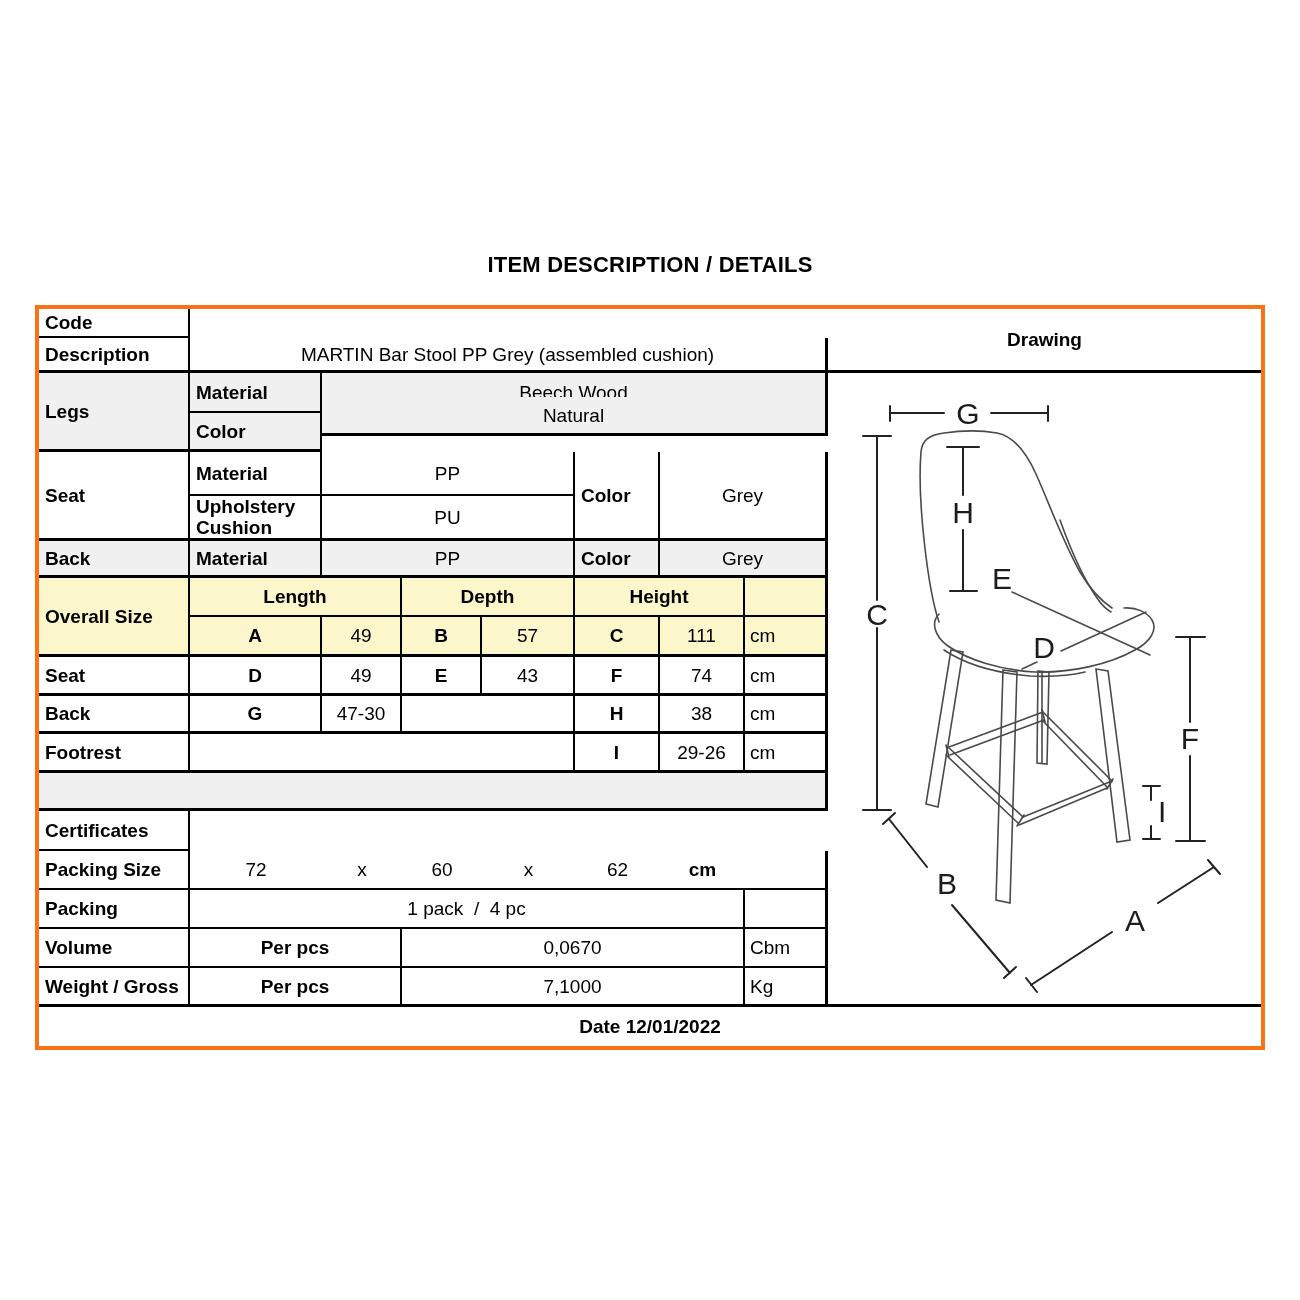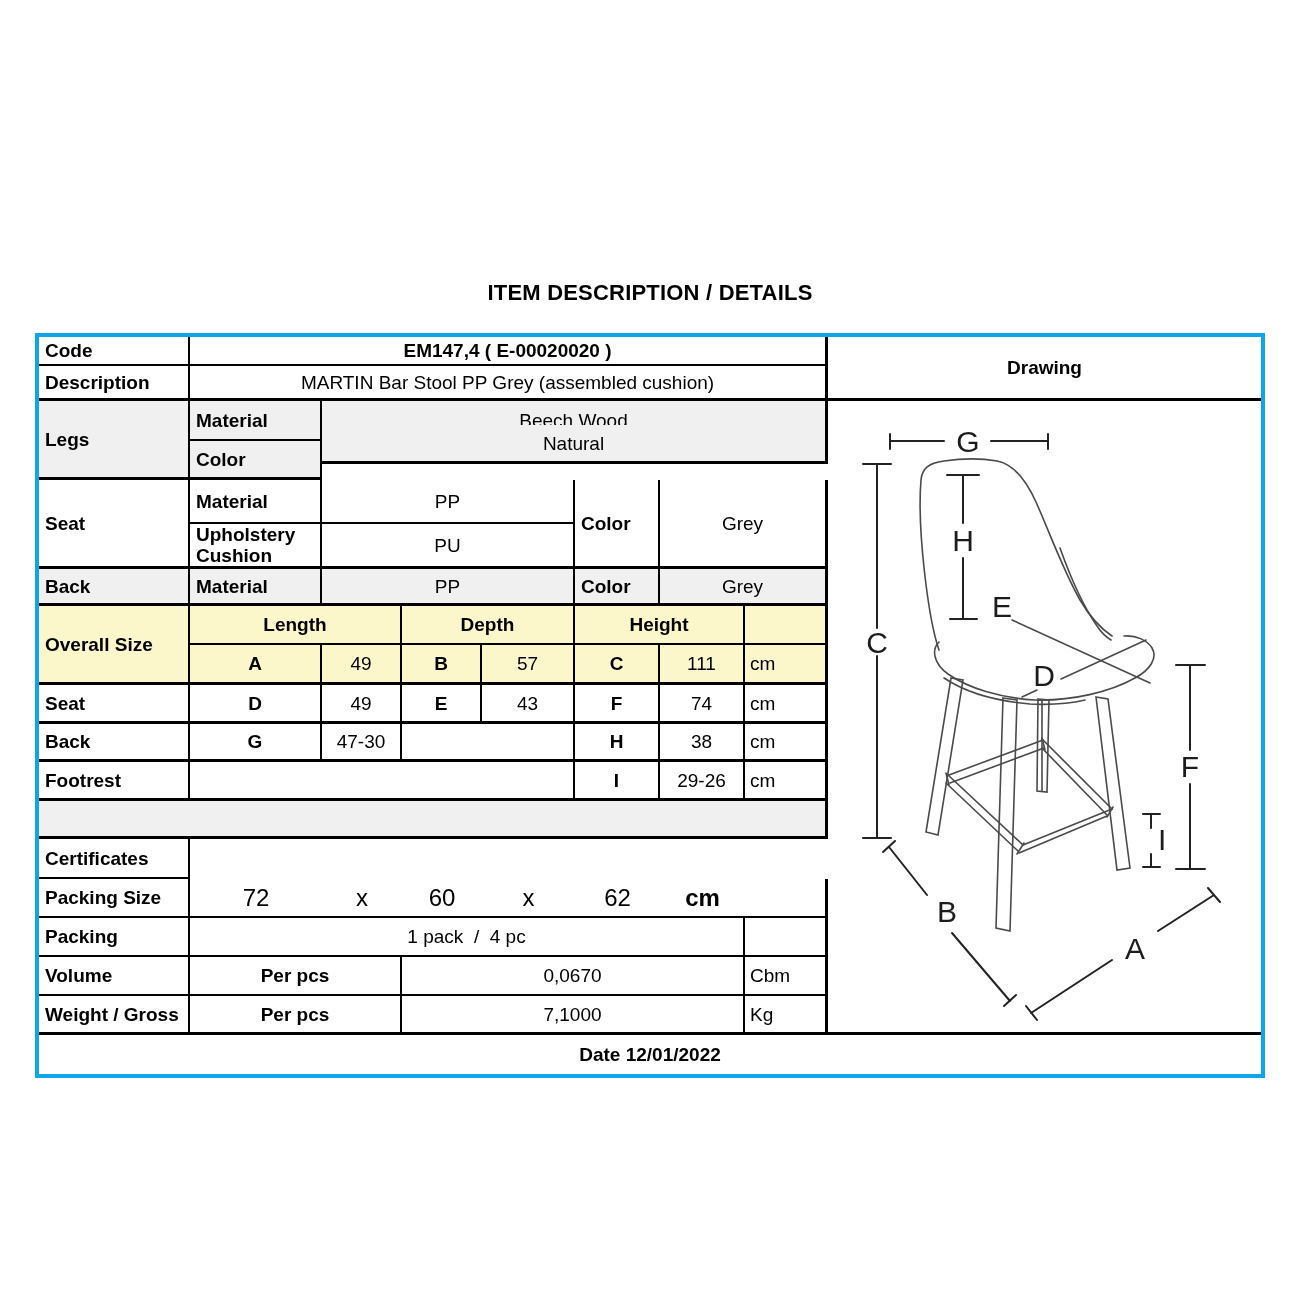--- a/index.html
+++ b/index.html
@@ -1,50 +1,49 @@
 <!DOCTYPE html>
 <html><head>
 <meta charset="utf-8">
 <style>
   html,body{margin:0;padding:0;background:#ffffff;}
   body{width:1300px;height:1300px;position:relative;font-family:"Liberation Sans",sans-serif;color:#000;}
-  .page{position:absolute;left:0;top:0;width:1300px;height:956px;background:#fff;margin-top:28px;}
+  .page{position:absolute;left:0;top:0;width:1300px;height:956px;background:#fff;}
   .title{position:absolute;left:0;top:252px;width:1300px;text-align:center;
          font-size:22px;font-weight:bold;letter-spacing:0.2px;}
   .sheet{position:absolute;left:35px;top:305px;width:1230px;height:745px;
-         border:4px solid #0ea5e9;box-sizing:border-box;background:#fff;}
+         border:4px solid #f97316;box-sizing:border-box;background:#fff;}
   .c{position:absolute;box-sizing:border-box;border-right:2px solid #000;border-bottom:2px solid #000;
      display:flex;align-items:center;font-size:19px;line-height:21px;overflow:hidden;}
   .lab{font-weight:bold;padding-left:6px;justify-content:flex-start;text-align:left;}
   .ctr{justify-content:center;text-align:center;}
   .b{font-weight:bold;}
   .unit{padding-left:5px;justify-content:flex-start;}
   .bb3{border-bottom-width:3px;}
   .br3{border-right-width:3px;}
   .bb0{border-bottom:none;}
   .br0{border-right:none;}
   .grey{background:#F0F0F0;}
   .yel{background:#FBF7CB;}
   .pre{white-space:pre;}
-  .ps-part{position:absolute;top:0;height:37px;line-height:37px;text-align:center;font-size:24px;}
+  .ps-part{position:absolute;top:0;height:37px;line-height:37px;text-align:center;font-size:19px;}
   .drawing-cell{position:absolute;box-sizing:border-box;left:789px;top:64px;width:433px;height:634px;
                 border-bottom:3px solid #000;background:#fff;}
   svg text{font-family:"Liberation Sans",sans-serif;font-size:30px;fill:#1c1c1c;}
 </style>
 </head>
 <body>
 
 <div class="page">
 
   <div class="title">ITEM DESCRIPTION / DETAILS</div>
 
   <div class="sheet">
 
     <div class="c lab" style="left:0;top:0;width:151px;height:29px">Code</div>
-    <div class="c ctr b br3" style="left:151px;top:0;width:638px;height:29px">EM147,4 ( E-00020020 )</div>
     <div class="c lab bb3" style="left:0;top:29px;width:151px;height:35px">Description</div>
     <div class="c ctr bb3 br3" style="left:151px;top:29px;width:638px;height:35px">MARTIN Bar Stool PP Grey (assembled cushion)</div>
     <div class="c ctr b bb3 br0" style="left:789px;top:0;width:433px;height:64px">Drawing</div>
 
     <div class="c lab grey bb3" style="left:0;top:64px;width:151px;height:79px">Legs</div>
     <div class="c lab grey" style="left:151px;top:64px;width:132px;height:40px">Material</div>
     <div class="c ctr grey br3" style="left:283px;top:64px;width:506px;height:40px">Beech Wood</div>
     <div class="c lab grey bb3" style="left:151px;top:104px;width:132px;height:39px">Color</div>
     <div class="c ctr grey bb3 br3" style="left:283px;top:88px;width:506px;height:39px">Natural</div>
 

